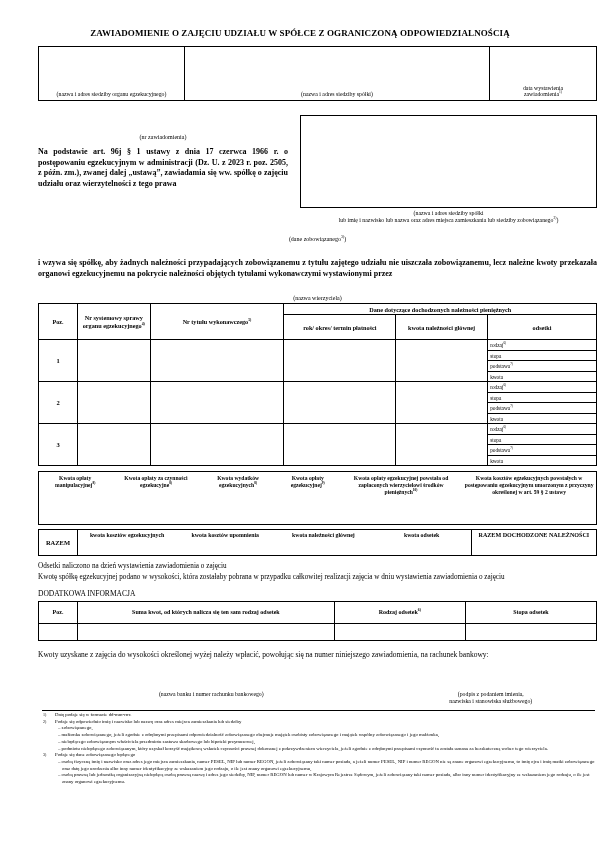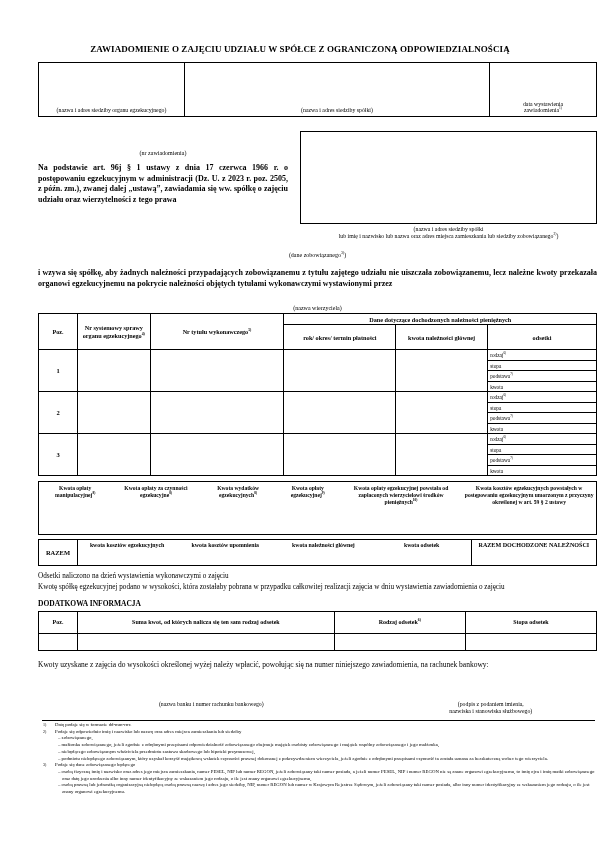--- a/index.html
+++ b/index.html
@@ -4,41 +4,41 @@
 <style>
   * { margin:0; padding:0; box-sizing:border-box; }
   html,body { background:#e8e8e8; }
   .page {
     width:600px; height:849px; margin:0 auto; background:#ffffff; color:#000;
     font-family:"Liberation Serif","DejaVu Serif",serif; position:relative; overflow:hidden;
   }
   .content { margin-left:38px; margin-right:3px; }
   .sup { font-size:0.62em; vertical-align:super; line-height:0; }
 
-  .title { text-align:center; font-weight:bold; font-size:9px; padding-top:44px; letter-spacing:0.1px; }
+  .title { text-align:center; font-weight:bold; font-size:9px; padding-top:28px; letter-spacing:0.1px; }
 
   
   .hboxes { display:flex; margin-top:8px; height:55px; }
   .hbox { border:1px solid #000; display:flex; flex-direction:column; justify-content:flex-end; text-align:center; font-size:5.8px; line-height:1.15; padding-bottom:2px; }
   .hbox + .hbox { border-left:none; }
   .hbox.b1 { width:147px; }
   .hbox.b2 { width:305px; }
   .hbox.b3 { width:107px; }
 
   .twocol { display:flex; justify-content:space-between; }
   .leftcol { width:250px; }
   .rightcol { width:297px; }
   .nr-field { height:30px; margin-top:3px; }
   .nr-caption { text-align:center; font-size:6px; }
   .legal { margin-top:7px; font-weight:bold; font-size:8px; line-height:1.32; text-align:justify; }
   .bigbox { border:1px solid #000; height:93px; margin-top:14px; }
   .bigbox-caption { margin-top:2px; text-align:center; font-size:5.8px; line-height:1.25; }
 
   .debtor-data-caption { text-align:center; font-size:6px; margin-top:12px; }
-  .summons { margin-top:10px; font-weight:bold; font-size:8px; line-height:1.3; text-align:justify; }
+  .summons { margin-top:16px; font-weight:bold; font-size:8px; line-height:1.3; text-align:justify; }
   .creditor-caption { text-align:center; font-size:6px; margin-top:16px; }
 
   table { border-collapse:collapse; width:100%; table-layout:fixed; }
   th, td { border:1px solid #000; }
   .main-table { margin-top:2px; }
   .main-table th { font-size:6.2px; font-weight:bold; text-align:center; vertical-align:middle; padding:1px; line-height:1.2; }
   .main-table .grp-row th { height:11px; }
   .main-table .sub-row th { height:25px; }
   .main-table td { height:10.5px; }
   .main-table td.pos { text-align:center; vertical-align:middle; font-size:6.5px; font-weight:bold; }
@@ -49,21 +49,21 @@
   .fee.f1{width:13%;} .fee.f2{width:16%;} .fee.f3{width:13.5%;} .fee.f4{width:11.5%;} .fee.f5{width:22%;} .fee.f6{width:24%;}
 
   .razem { border:1px solid #000; height:27px; margin-top:4px; display:flex; }
   .razem-label { width:7%; border-right:1px solid #000; display:flex; align-items:center; justify-content:center; font-size:6.5px; font-weight:bold; }
   .razem-mid { flex:1; display:flex; }
   .razem-mid span { flex:1; text-align:center; font-size:5.8px; font-weight:bold; padding-top:2px; }
   .razem-total { width:22.5%; border-left:1px solid #000; text-align:center; font-size:6.1px; font-weight:bold; padding-top:2px; }
 
   .note { font-size:7.2px; line-height:1.55; }
   .notes-block { margin-top:5px; }
-  .dod-heading { font-weight:bold; font-size:7.5px; margin-top:5px; }
+  .dod-heading { font-weight:normal; font-size:7.5px; margin-top:5px; }
   .dod-text { font-size:7.2px; line-height:1.35; text-align:justify; margin-top:1px; }
 
   .small-table { margin-top:3px; }
   .small-table th { font-size:6px; font-weight:bold; text-align:center; vertical-align:middle; height:22px; padding:1px; }
   .small-table td { height:17px; }
 
   .payment-note { font-size:7.5px; margin-top:9px; }
 
   .signs { display:flex; margin-top:32px; }
   .sign-left { width:62%; text-align:center; font-size:5.8px; }
@@ -212,21 +212,21 @@
       <div class="razem-mid">
         <span>kwota kosztów egzekucyjnych</span>
         <span>kwota kosztów upomnienia</span>
         <span>kwota należności głównej</span>
         <span>kwota odsetek</span>
       </div>
       <div class="razem-total">RAZEM DOCHODZONE NALEŻNOŚCI</div>
     </div>
 
     <div class="notes-block">
-      <div class="note">Odsetki naliczono na dzień wystawienia wykonawczymi o zajęciu</div>
+      <div class="note">Odsetki naliczono na dzień wystawienia zawiadomienia o zajęciu</div>
       <div class="note">Kwotę spółkę egzekucyjnej podano w wysokości, która zostałaby pobrana w przypadku całkowitej realizacji zajęcia w dniu wystawienia zawiadomienia o zajęciu</div>
     </div>
 
     <div class="dod-heading">DODATKOWA INFORMACJA</div>
 
     <table class="small-table">
       <colgroup>
         <col style="width:7%">
           <col style="width:46%">
           <col style="width:23.5%">

